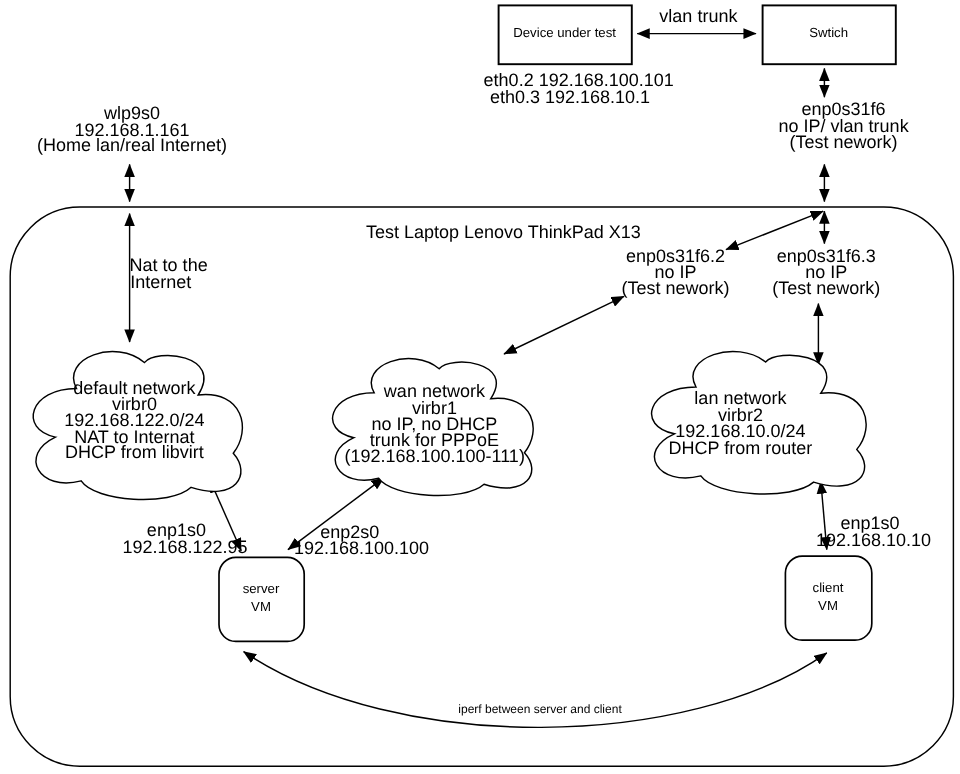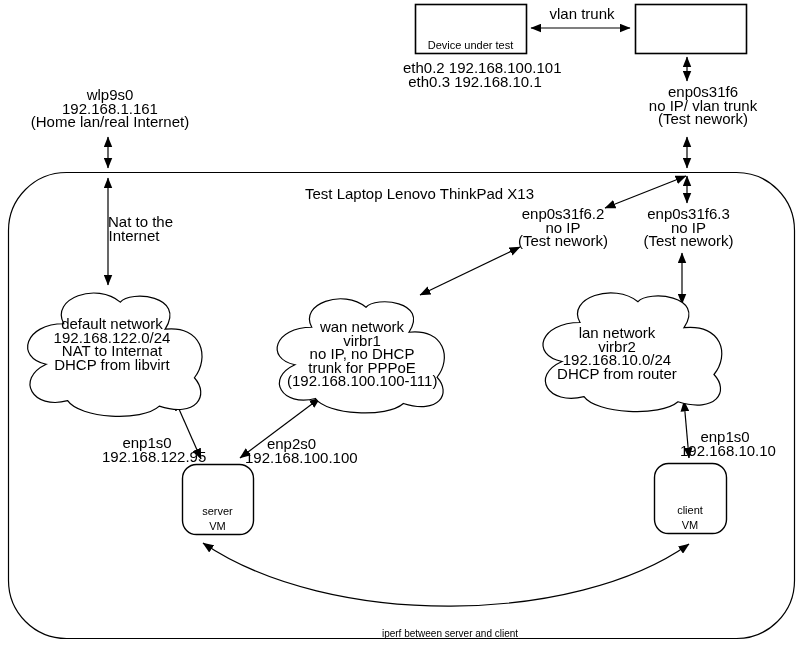--- a/index.html
+++ b/index.html
@@ -1,22 +1,22 @@
 <!DOCTYPE html>
 <html><head>
 <meta charset="utf-8">
 <style>
   html,body{margin:0;padding:0;background:#fff;}
   .stage{position:relative;width:800px;height:645px;background:#fff;overflow:hidden;
          font-family:"Liberation Sans",sans-serif;color:#000;}
   .stage svg{position:absolute;left:0;top:0;}
   .lbl{position:absolute;font-size:15px;line-height:13.5px;text-align:center;white-space:nowrap;}
-  .boxlbl{position:absolute;display:flex;flex-direction:column;align-items:center;justify-content:flex-end;
+  .boxlbl{position:absolute;display:flex;flex-direction:column;align-items:center;justify-content:center;
           font-size:11px;line-height:15px;text-align:center;}
-  .small{font-size:10px;margin-top:42px;}
+  .small{font-size:10px;}
 </style>
 </head>
 <body>
 
 <div class="stage">
 
   <svg width="800" height="645" viewBox="0 0 800 645">
     <defs>
       <marker id="arr" viewBox="0 0 10 8" markerWidth="11" markerHeight="9" refX="9.5" refY="4" orient="auto-start-reverse" markerUnits="userSpaceOnUse">
         <path d="M0,0 L10,4 L0,8 Z" fill="#000"></path>
@@ -47,20 +47,23 @@
     <path d="M25,25 C5,25 0,50 16,55 C0,66 9,89 27,82 C33,95 65,98 74,86 C93,95 100,78 92,65 C100,50 96,26 77,29 C88,4 59,0 54,9 C42,-6 18,6 25,25 Z" transform="translate(530,290) scale(2.0,1.3)" fill="#fff" stroke="#000" stroke-width="1.2" vector-effect="non-scaling-stroke"></path>
 
     <rect x="182.5" y="464.5" width="71" height="70" rx="14" fill="#fff" stroke="#000" stroke-width="1.4"></rect>
     <rect x="654.5" y="463.5" width="72" height="70" rx="14" fill="#fff" stroke="#000" stroke-width="1.4"></rect>
   </svg>
 
   <div class="boxlbl" style="left:415px;top:4px;width:111px;height:49px">
     <div>Device under test</div>
   </div>
   <div class="lbl" style="left:544px;top:7px;width:76px">vlan trunk</div>
+  <div class="boxlbl" style="left:635px;top:4px;width:111px;height:49px">
+    <div>Swtich</div>
+  </div>
 
   <div class="lbl" style="left:403px;top:61px;width:144px">
     <div>eth0.2 192.168.100.101</div>
     <div>eth0.3 192.168.10.1</div>
   </div>
 
   <div class="lbl" style="left:637px;top:85px;width:132px">
     <div>enp0s31f6</div>
     <div>no IP/ vlan trunk</div>
     <div>(Test nework)</div>
@@ -85,20 +88,21 @@
     <div>(Test nework)</div>
   </div>
   <div class="lbl" style="left:636px;top:207px;width:105px">
     <div>enp0s31f6.3</div>
     <div>no IP</div>
     <div>(Test nework)</div>
   </div>
 
   <div class="lbl" style="left:32px;top:317px;width:160px">
     <div>default network</div>
+    <div>virbr0</div>
     <div>192.168.122.0/24</div>
     <div>NAT to Internat</div>
     <div>DHCP from libvirt</div>
   </div>
   <div class="lbl" style="left:287px;top:320px;width:150px">
     <div>wan network</div>
     <div>virbr1</div>
     <div>no IP, no DHCP</div>
     <div>trunk for PPPoE</div>
     <div>(192.168.100.100-111)</div>

